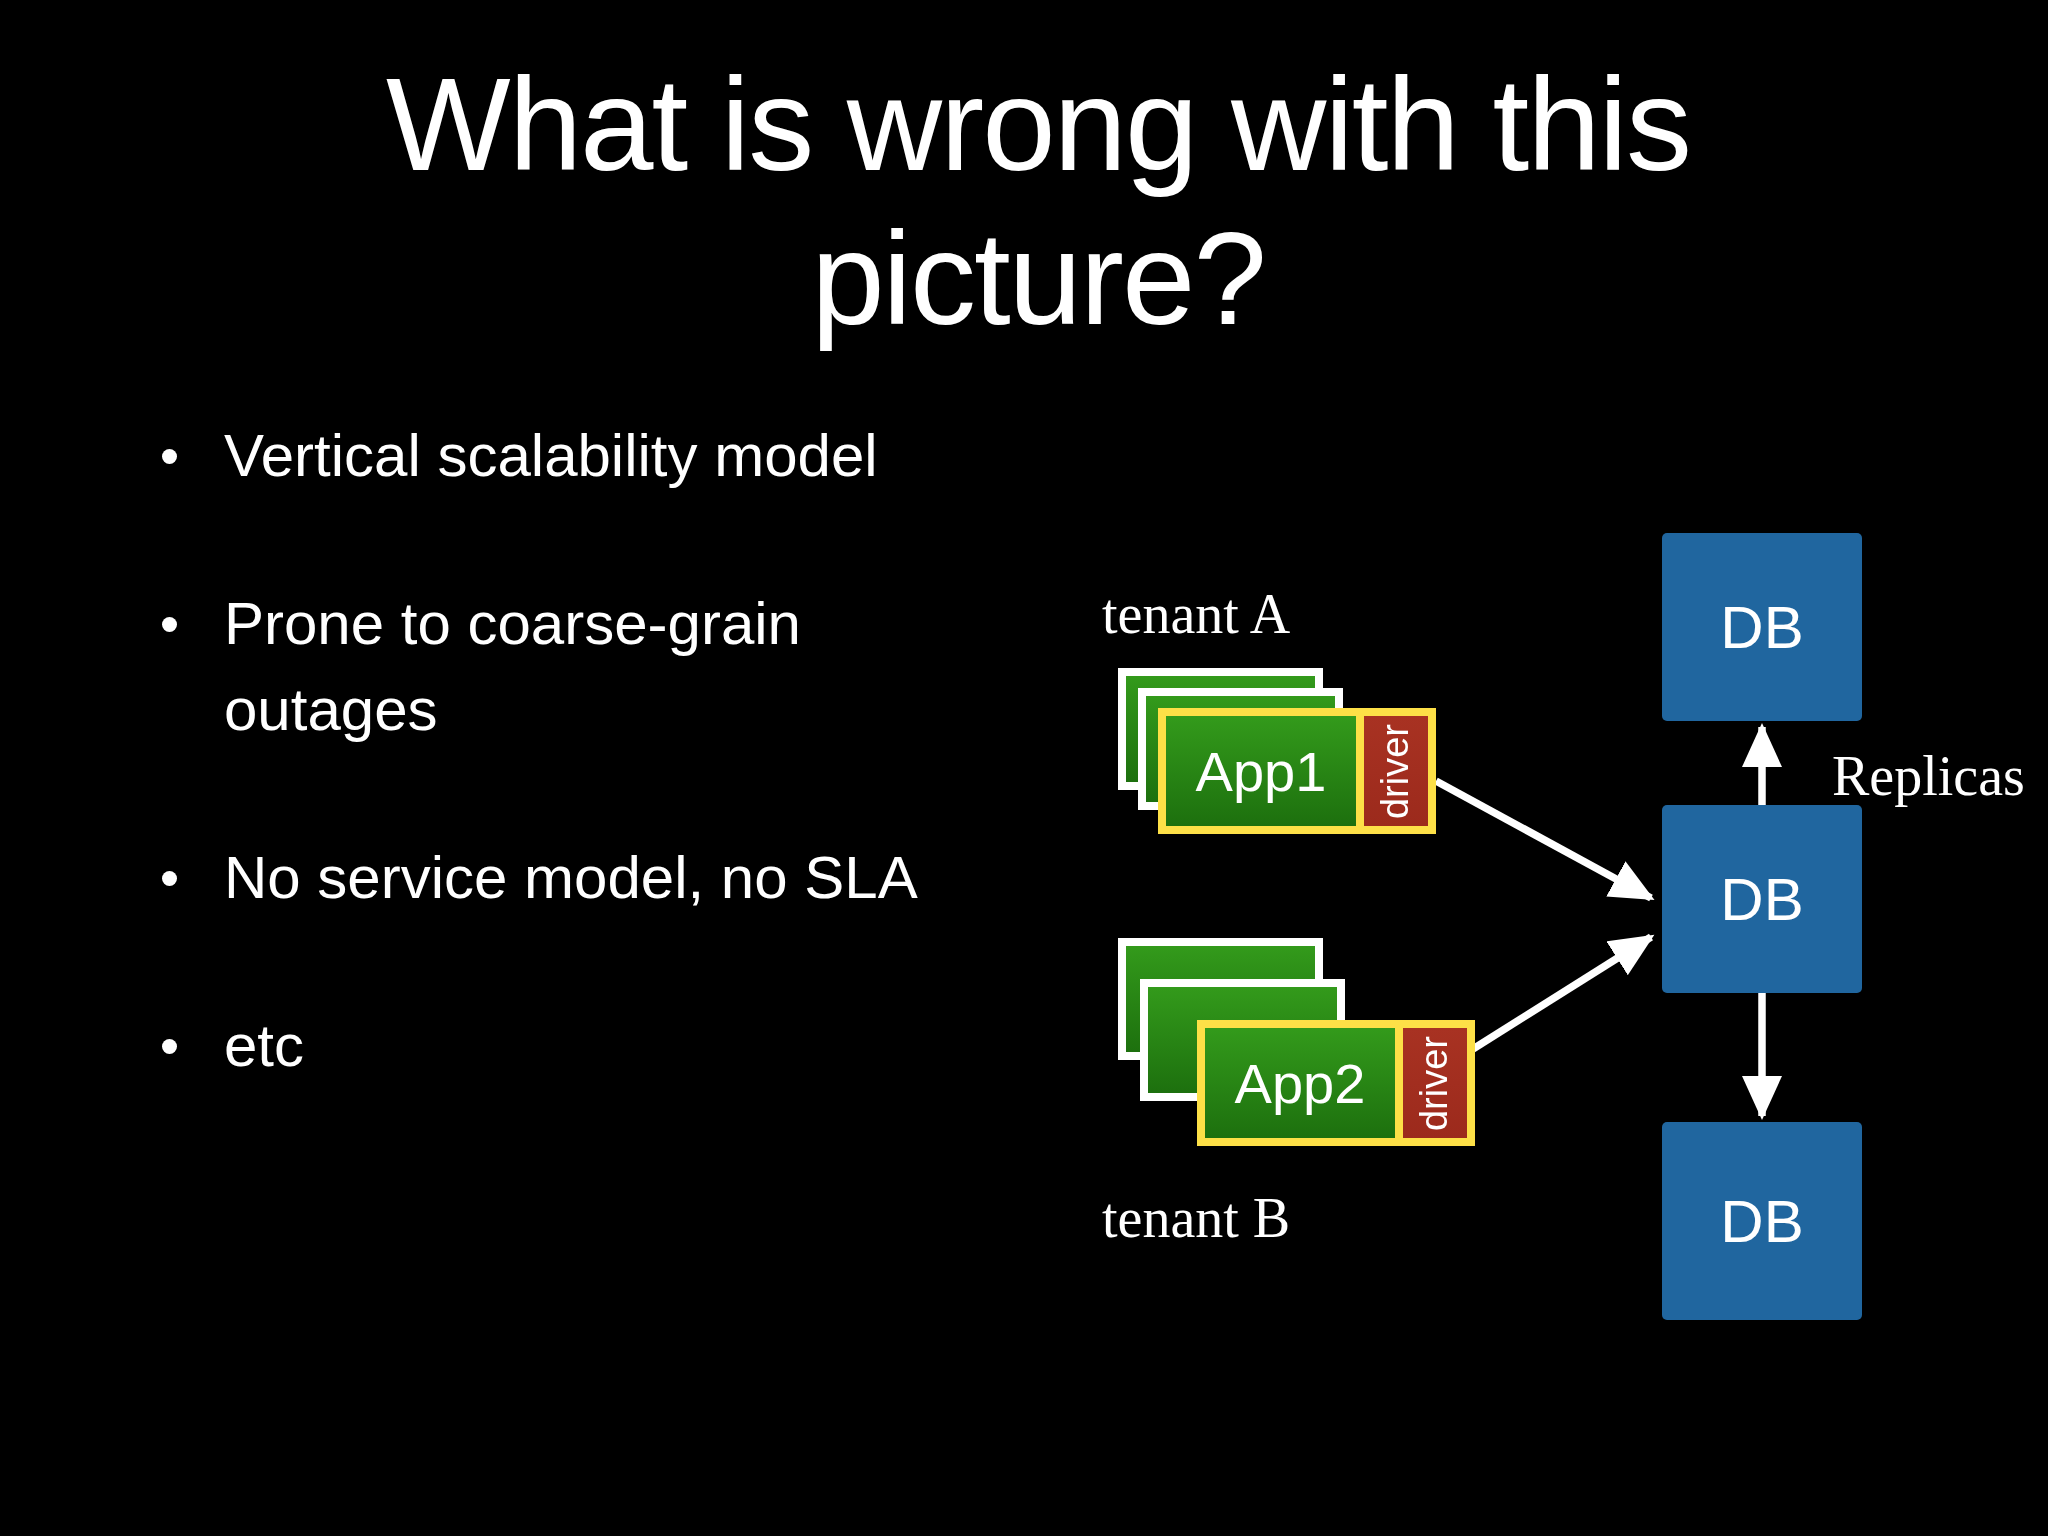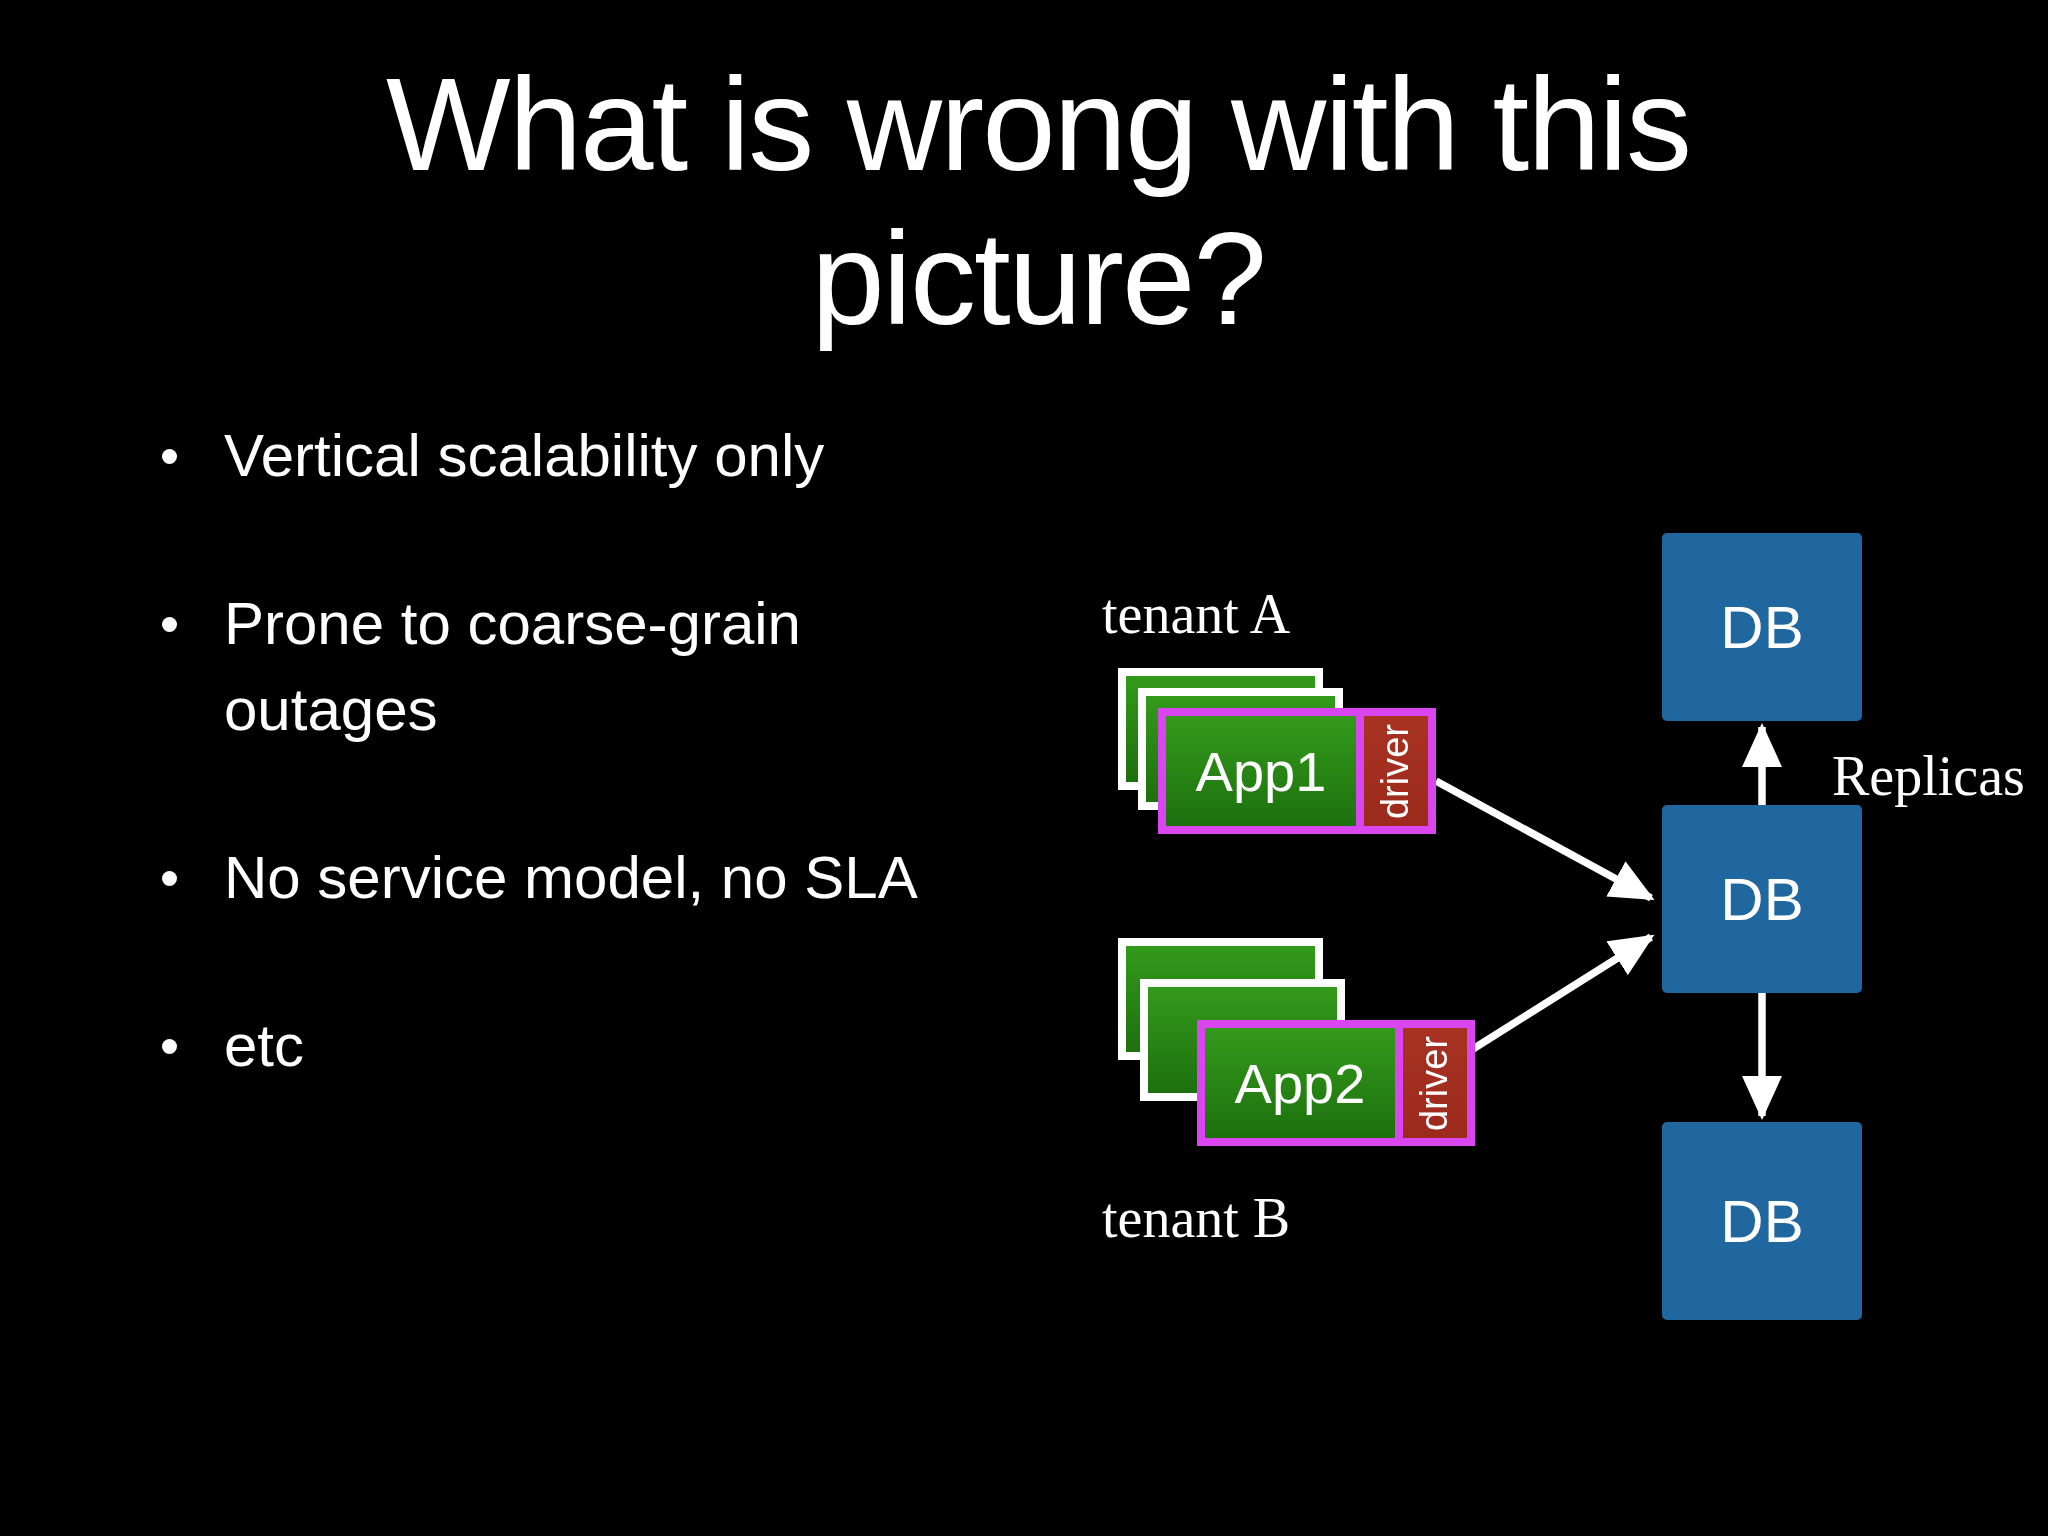--- a/index.html
+++ b/index.html
@@ -62,21 +62,21 @@
 
   .stack-card {
     position: absolute;
     width: 205px; height: 122px;
     border: 8px solid #ffffff;
     background: linear-gradient(180deg, var(--app-green-top), var(--app-green-bottom));
   }
   .app-front {
     position: absolute;
     width: 278px; height: 126px;
-    background: #d946ef;
+    background: #fde047;
     padding: 8px;
     display: flex; gap: 8px;
   }
   .app-box {
     flex: 1;
     background: linear-gradient(180deg, var(--app-green-top), var(--app-green-bottom));
     display: flex; align-items: center; justify-content: center;
     font-size: 56px; font-weight: 300; color: #ffffff;
   }
   .driver-box {
@@ -108,21 +108,21 @@
 <body>
 
 <div class="slide">
 
   <div class="title">
     <div>What is wrong with this</div>
     <div>picture?</div>
   </div>
 
   <ul class="bullets">
-    <li>Vertical scalability only</li>
+    <li>Vertical scalability model</li>
     <li>Prone to coarse-grain
 outages</li>
     <li>No service model, no SLA</li>
     <li>etc</li>
   </ul>
 
   <div class="diagram">
 
     <svg class="arrows" width="2048" height="1536" viewBox="0 0 2048 1536">
       <defs>

